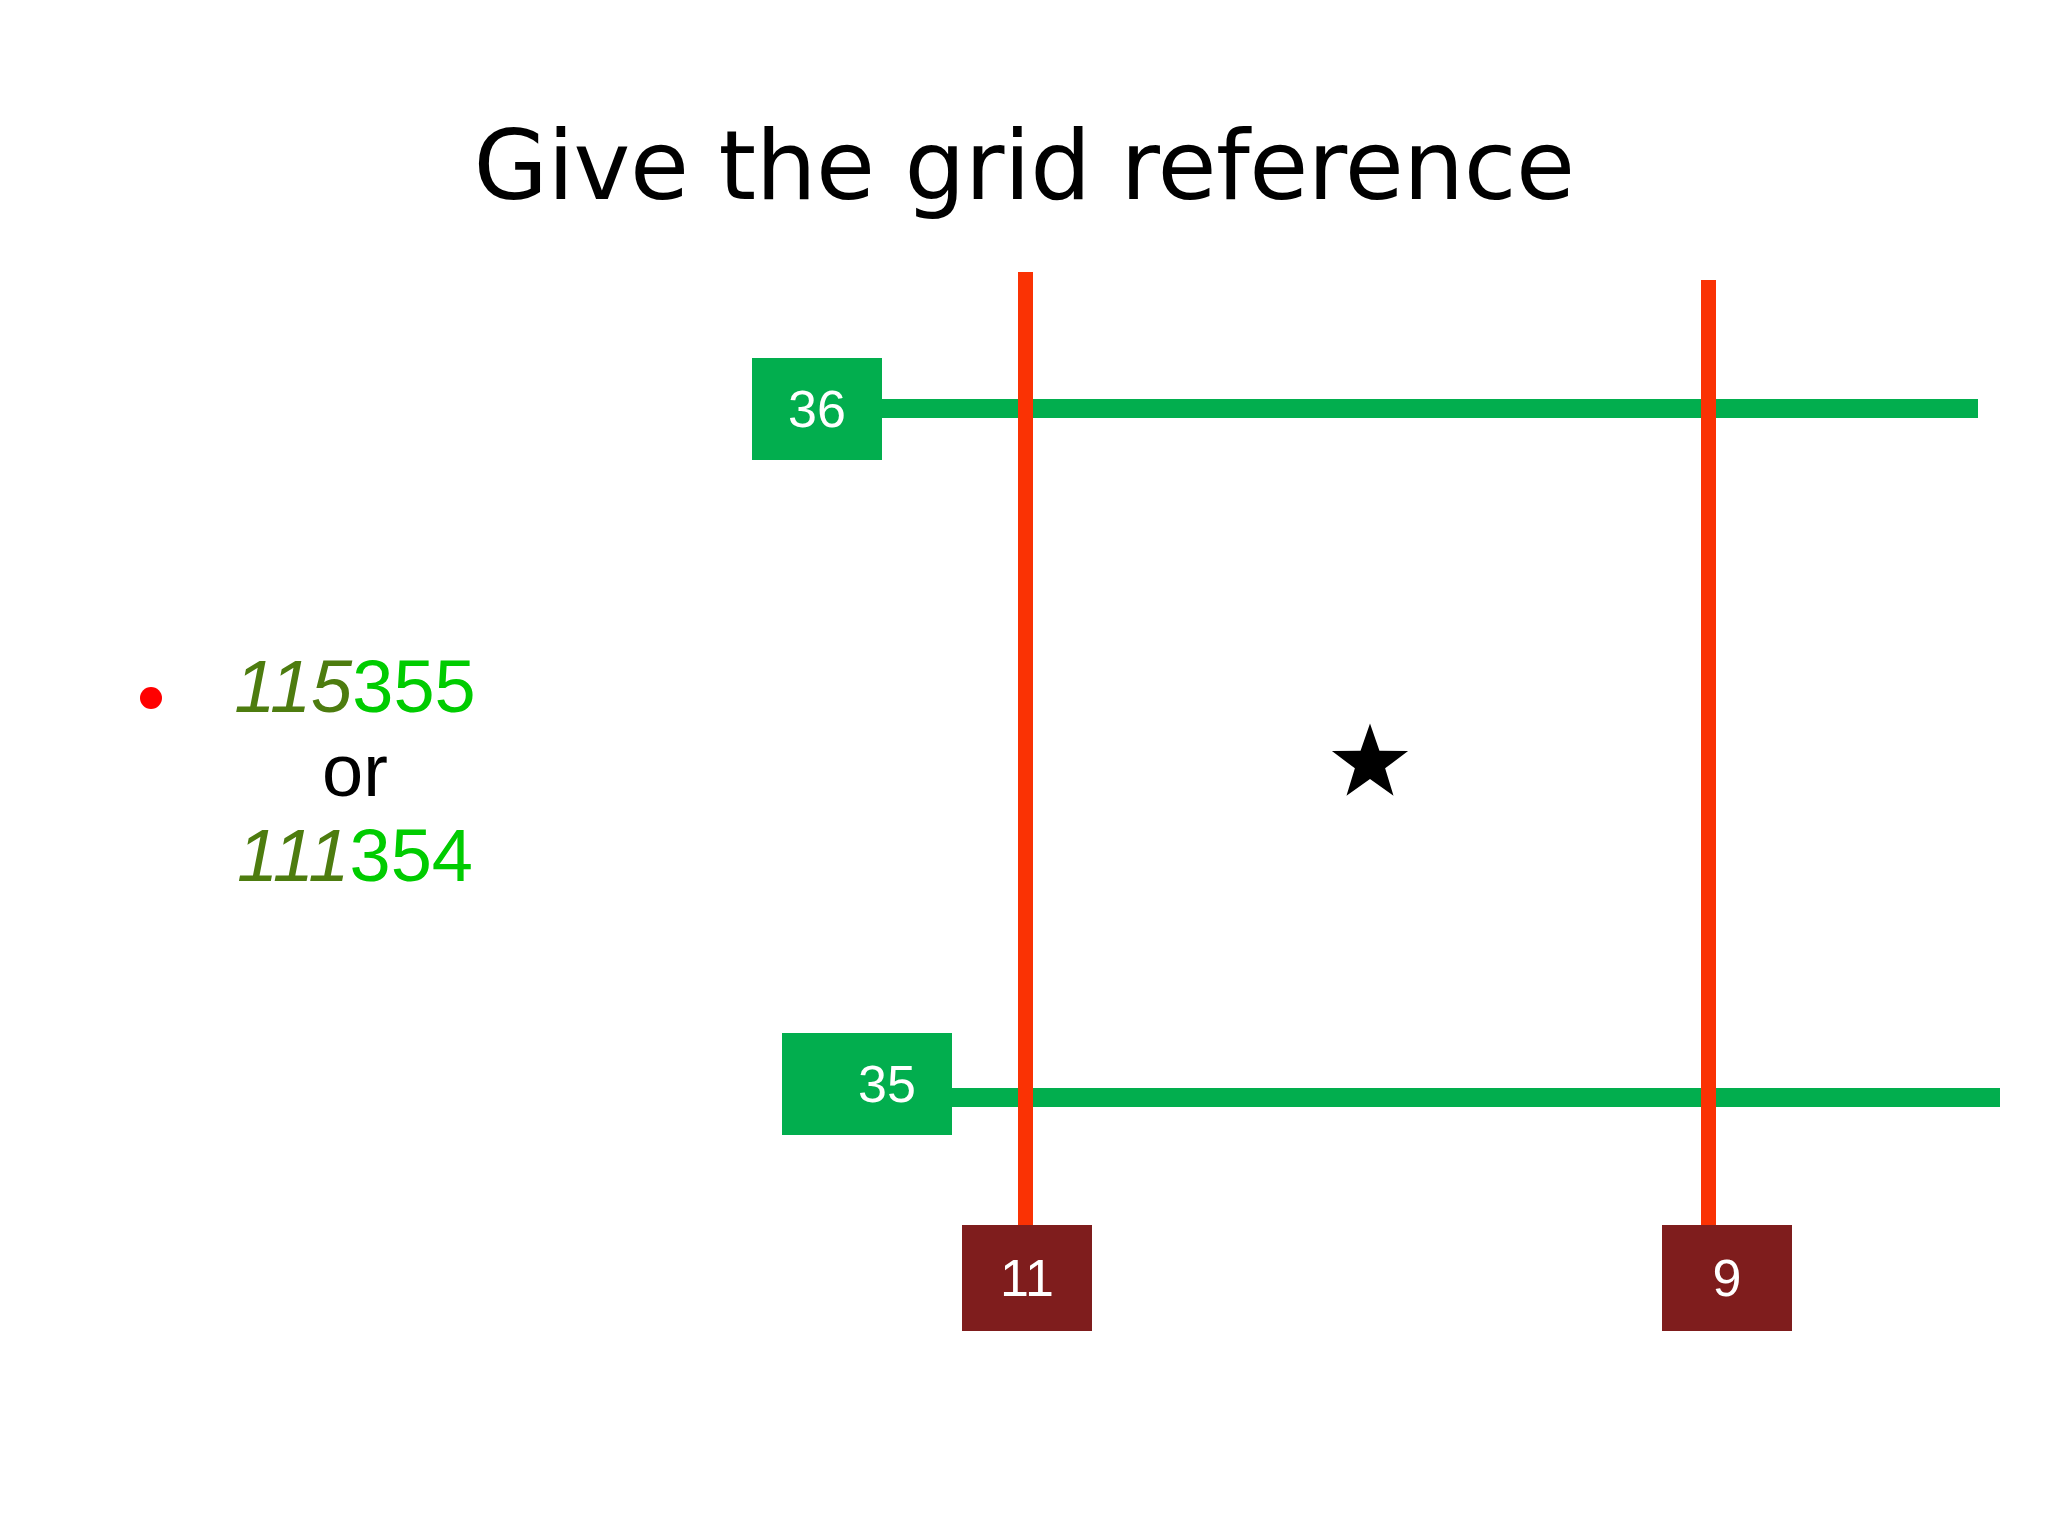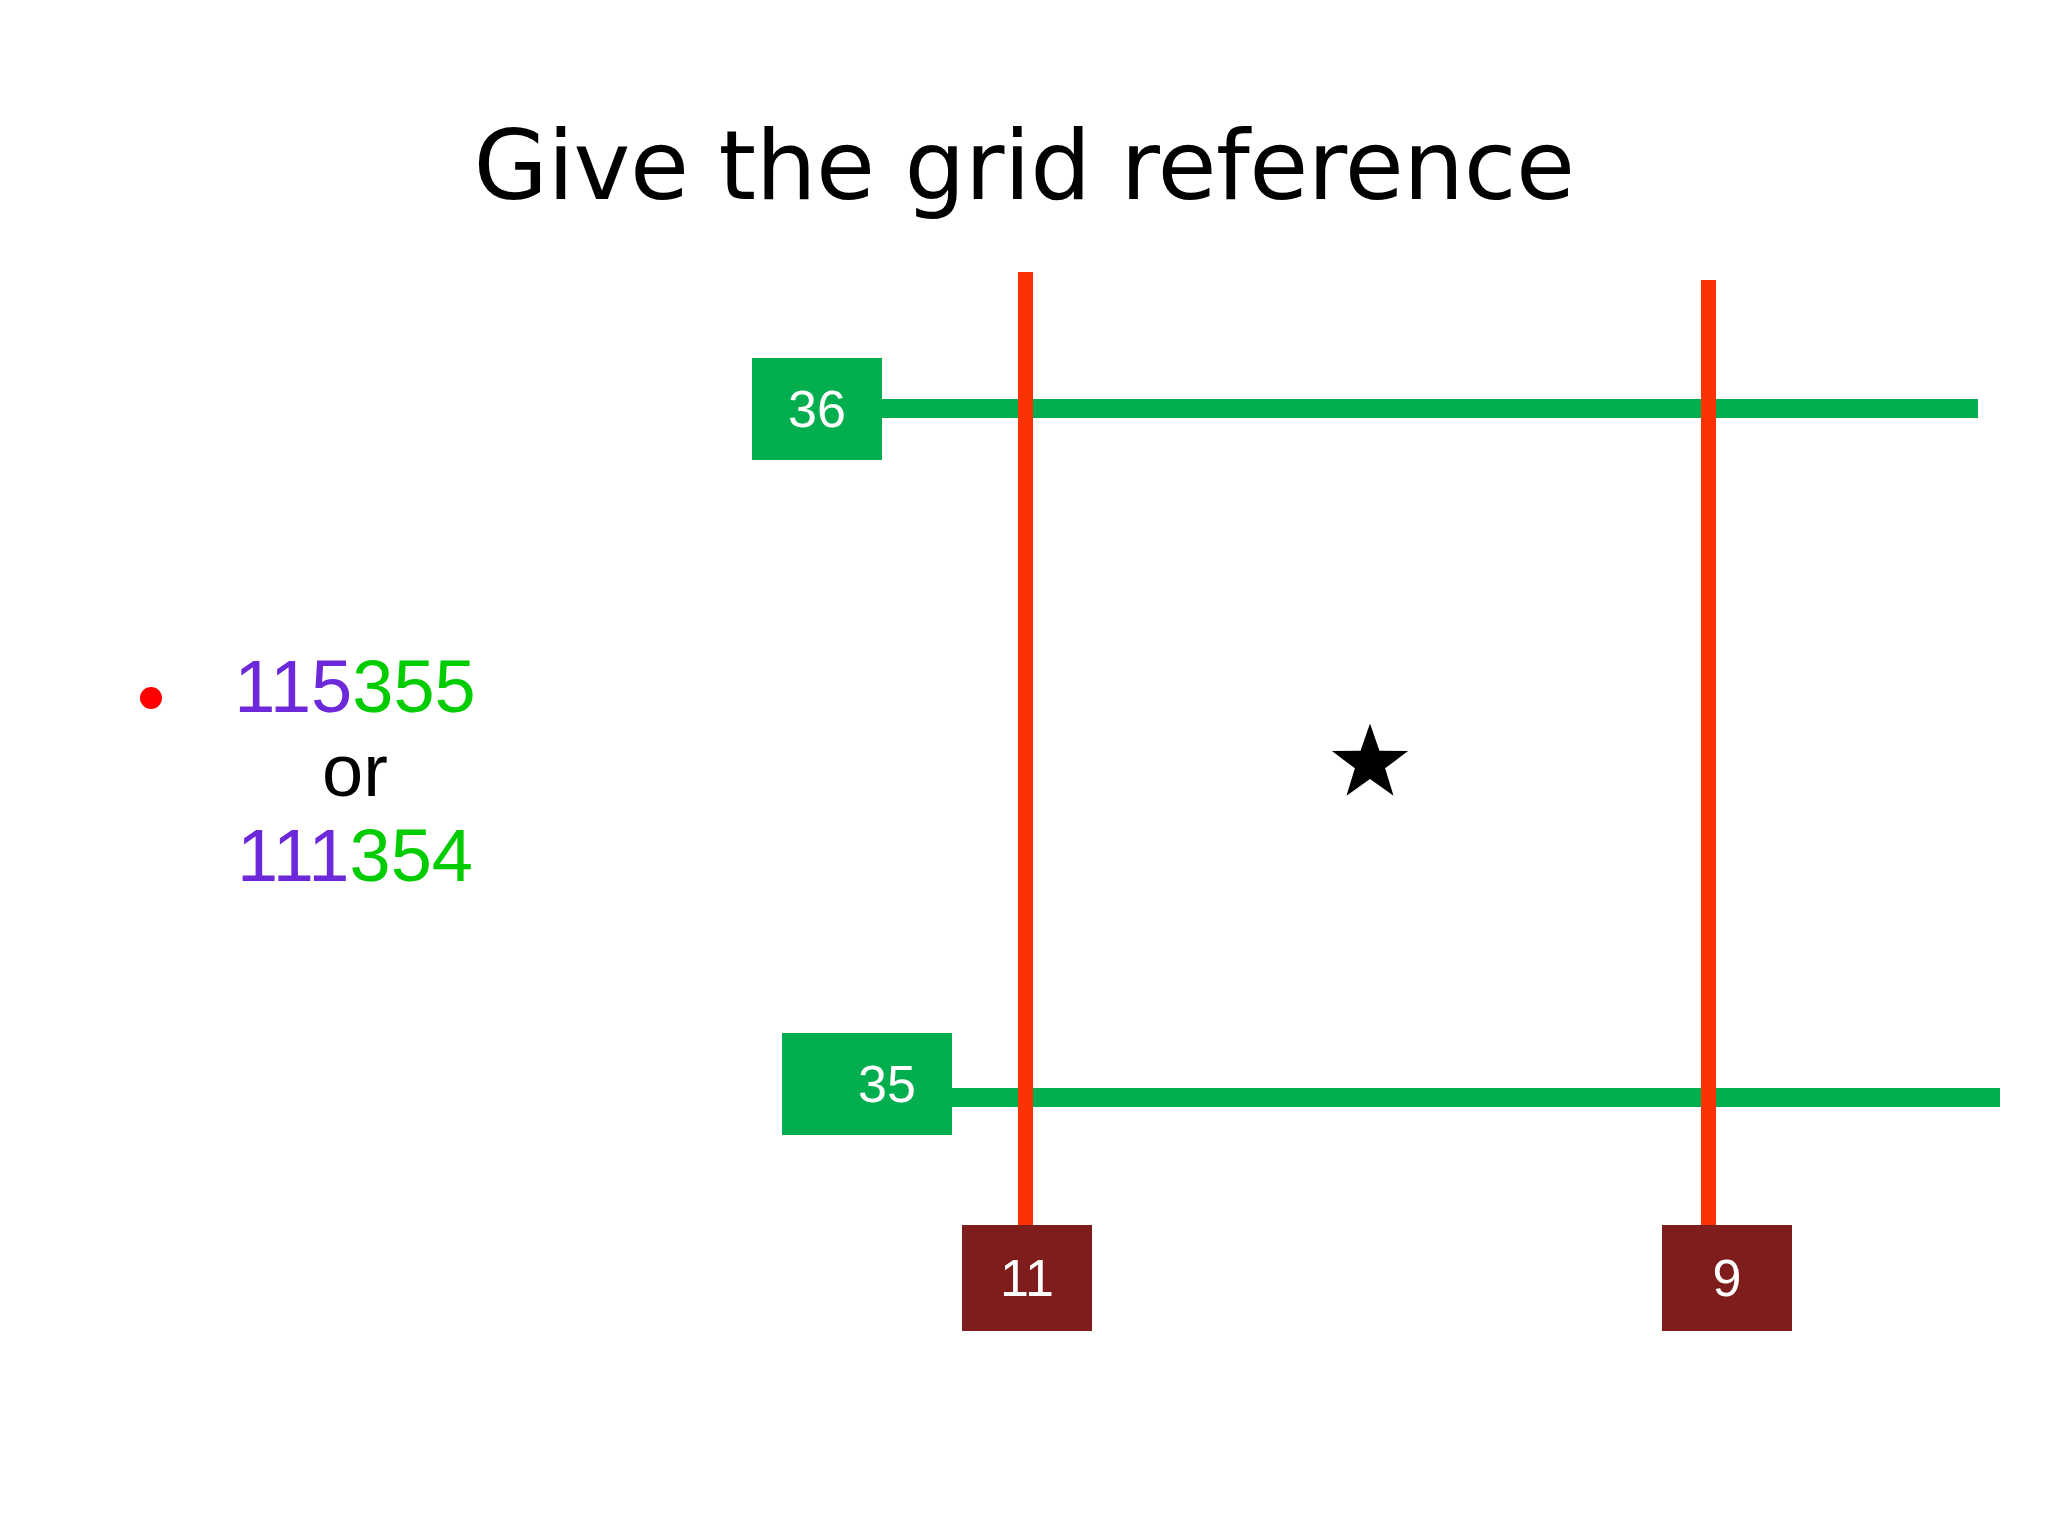--- a/index.html
+++ b/index.html
@@ -54,21 +54,21 @@
   }
   .bullet-dot {
     position: absolute;
     left: 0px;
     top: 42px;
     width: 22px;
     height: 22px;
     border-radius: 50%;
     background: #FF0000;
   }
-  .ref-first  { color: #6d28d9; }
+  .ref-first  { color: #4d7c0f; font-style: italic; }
   .ref-second { color: #00CC00; }
   .or-word    { color: #000000; margin-top: 24px; }
 
   
   #grid-diagram {
     position: absolute;
     left: 0;
     top: 0;
     width: 2048px;
     height: 1536px;

